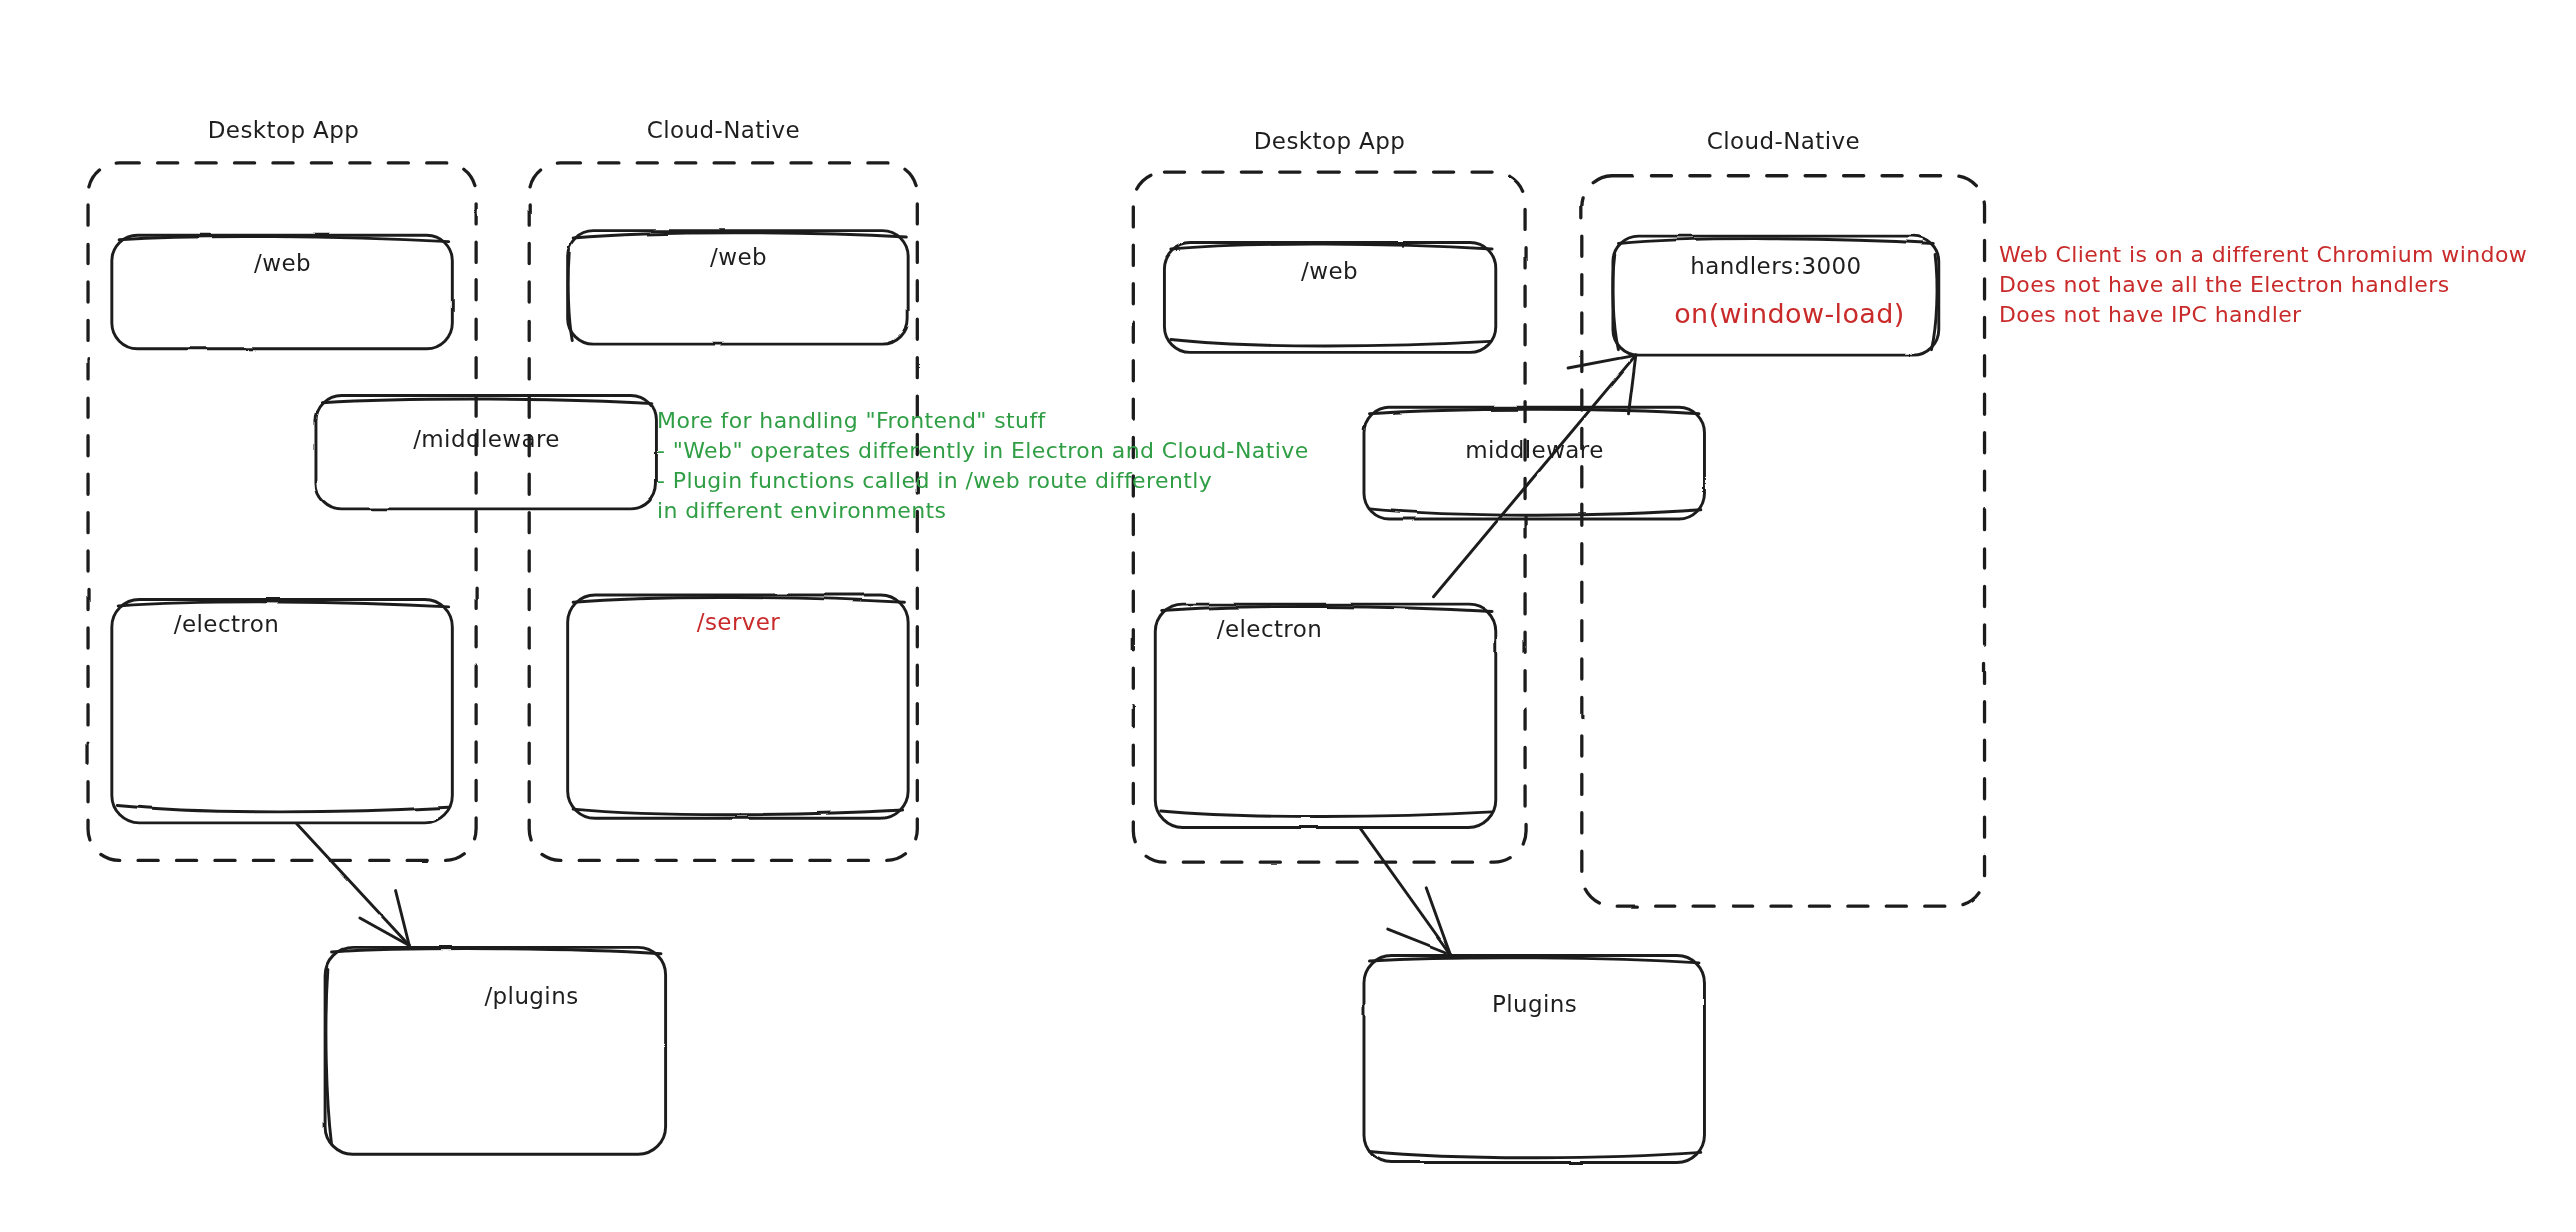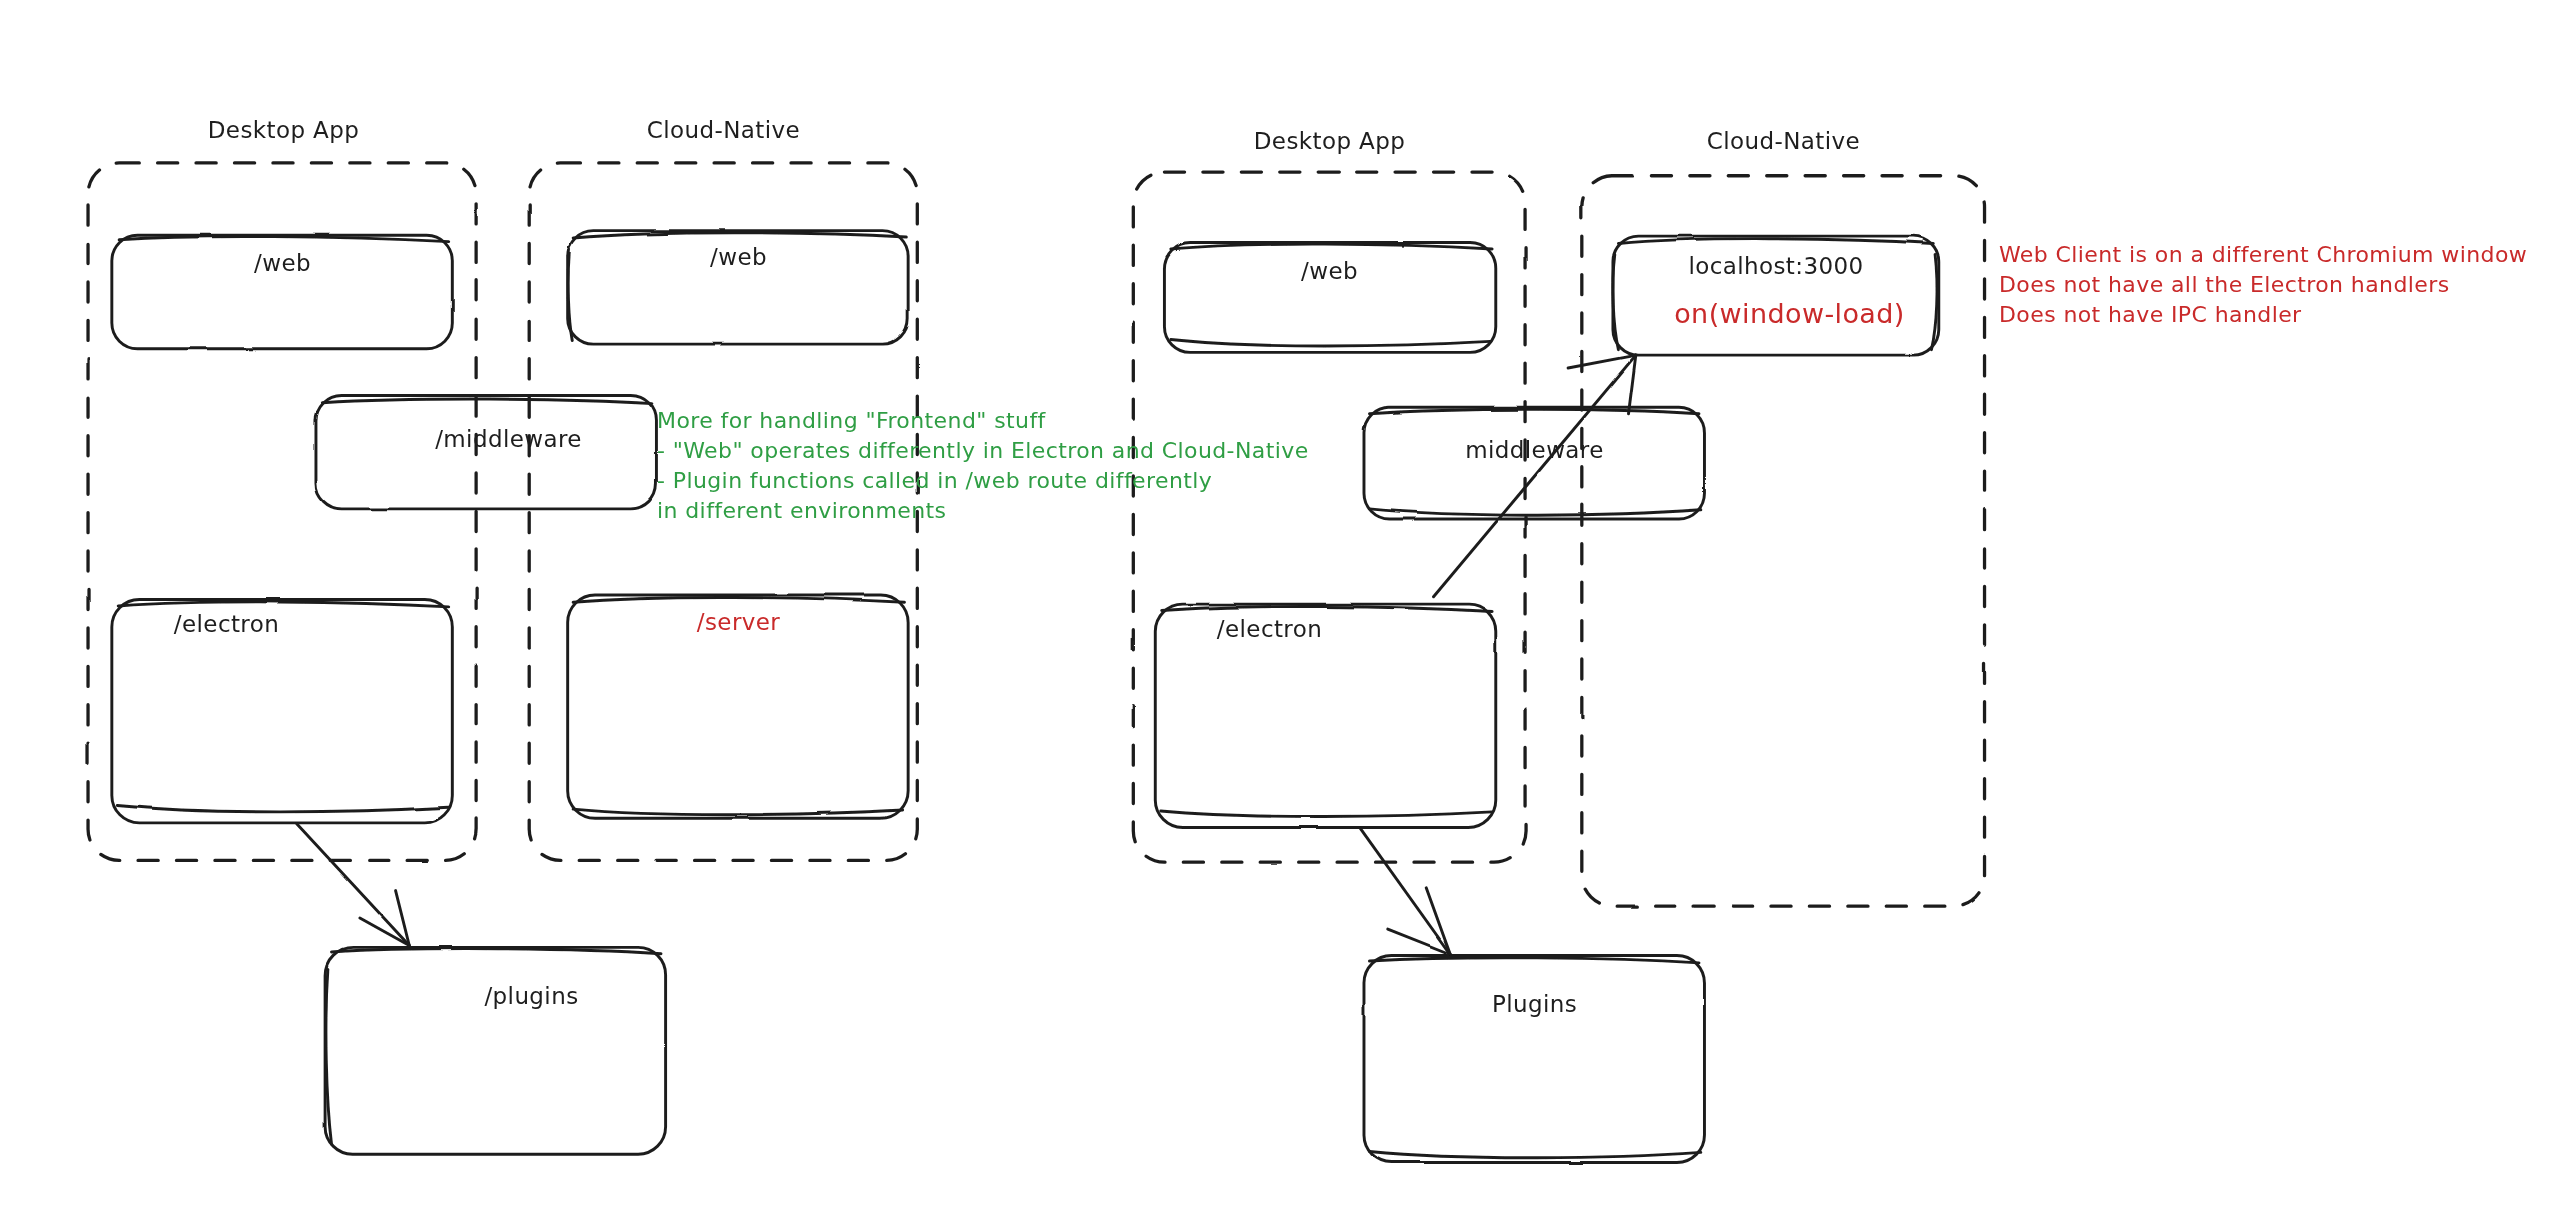--- a/index.html
+++ b/index.html
@@ -159,37 +159,37 @@
         <path d="M1558 970 L 1584 1042"></path>
       </g>
     </g>
   </svg>
 
   <div class="lbl group-title" style="left:137px;top:117px;width:293px;">Desktop App</div>
   <div class="lbl group-title" style="left:577px;top:117px;width:293px;">Cloud-Native</div>
 
   <div class="lbl node-label" style="left:112px;top:250px;width:341px;">/web</div>
   <div class="lbl node-label" style="left:568px;top:244px;width:341px;">/web</div>
-  <div class="lbl node-label" style="left:316px;top:426px;width:341px;margin-left:22px;">/middleware</div>
+  <div class="lbl node-label" style="left:316px;top:426px;width:341px;">/middleware</div>
   <div class="lbl node-label" style="left:112px;top:611px;width:229px;">/electron</div>
   <div class="lbl node-label red" style="left:568px;top:609px;width:341px;">/server</div>
   <div class="lbl node-label" style="left:325px;top:983px;width:341px;margin-left:36px;">/plugins</div>
 
   <div class="hitbox" style="left:112px;top:235px;width:341px;height:114px;"></div>
   <div class="hitbox" style="left:568px;top:231px;width:341px;height:114px;"></div>
   <div class="hitbox" style="left:316px;top:395px;width:341px;height:114px;"></div>
   <div class="hitbox" style="left:112px;top:600px;width:341px;height:223px;"></div>
   <div class="hitbox" style="left:568px;top:595px;width:341px;height:223px;"></div>
   <div class="hitbox" style="left:325px;top:947px;width:341px;height:207px;"></div>
 
   <div class="lbl group-title" style="left:1183px;top:128px;width:293px;">Desktop App</div>
   <div class="lbl group-title" style="left:1637px;top:128px;width:293px;">Cloud-Native</div>
 
   <div class="lbl node-label" style="left:1164px;top:258px;width:331px;">/web</div>
-  <div class="lbl node-label" style="left:1613px;top:253px;width:326px;">localhost:3000</div>
+  <div class="lbl node-label" style="left:1613px;top:253px;width:326px;">handlers:3000</div>
   <div class="lbl node-sub" style="left:1613px;top:298px;width:353px;">on(window-load)</div>
   <div class="lbl node-label" style="left:1364px;top:437px;width:341px;">middleware</div>
   <div class="lbl node-label" style="left:1155px;top:616px;width:229px;">/electron</div>
   <div class="lbl node-label" style="left:1364px;top:991px;width:341px;">Plugins</div>
 
   <div class="hitbox" style="left:1164px;top:243px;width:331px;height:110px;"></div>
   <div class="hitbox" style="left:1613px;top:236px;width:326px;height:119px;"></div>
   <div class="hitbox" style="left:1364px;top:407px;width:341px;height:112px;"></div>
   <div class="hitbox" style="left:1155px;top:604px;width:341px;height:223px;"></div>
   <div class="hitbox" style="left:1364px;top:956px;width:341px;height:207px;"></div>

